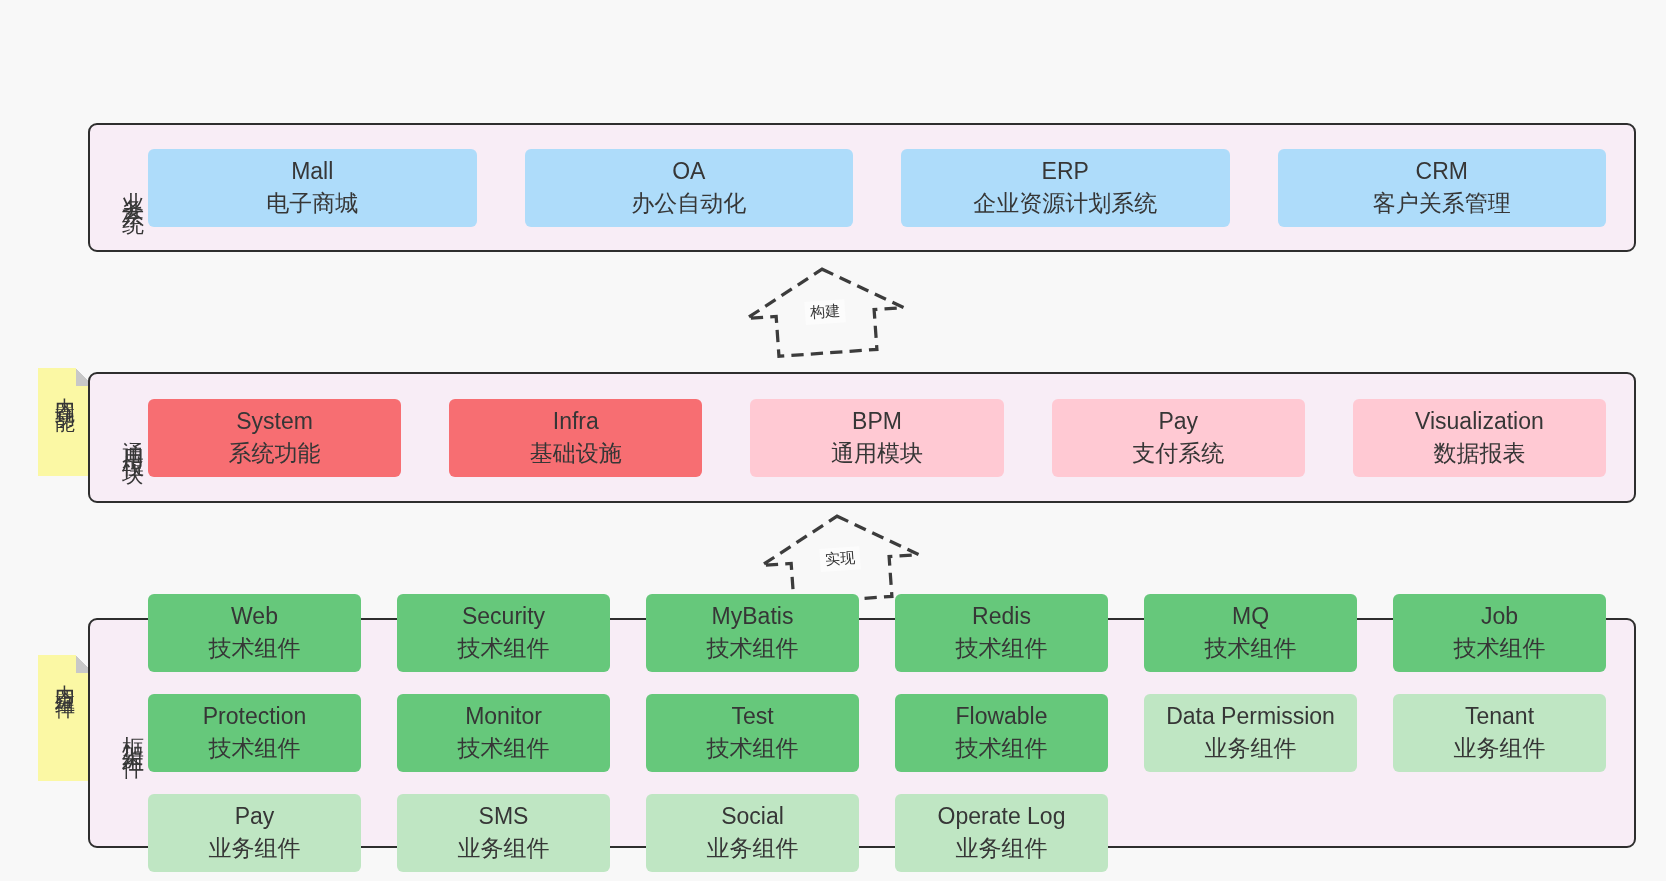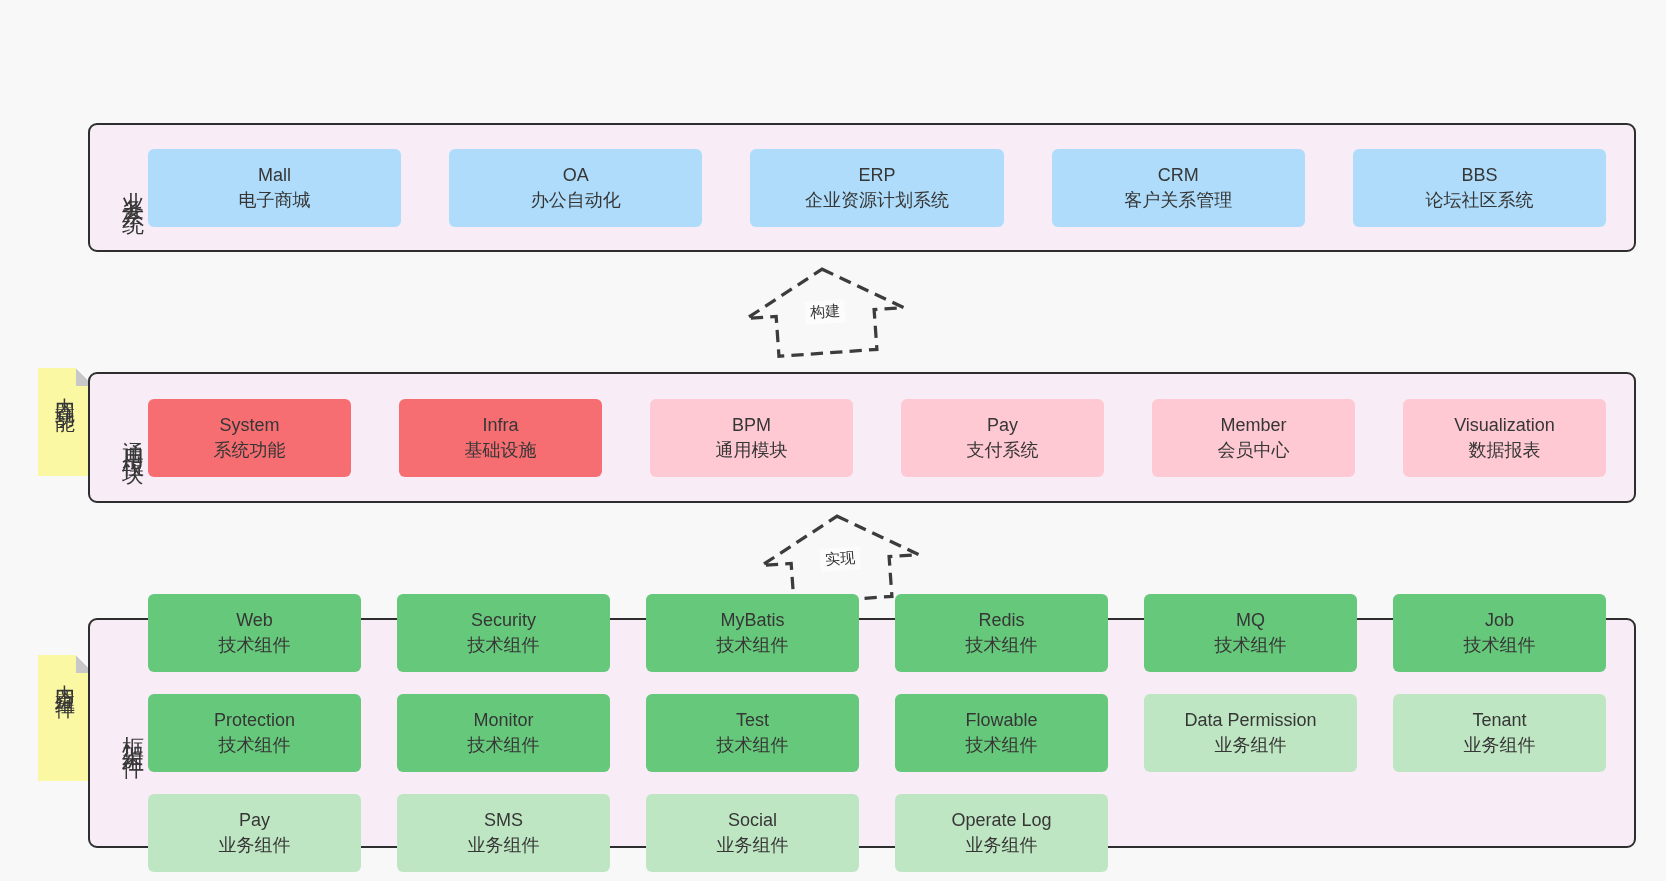--- a/index.html
+++ b/index.html
@@ -31,21 +31,21 @@
     margin:auto 0;align-self:center;display:flex;justify-content:center;
   }
 
   .boxes-row{flex:1;display:flex;gap:48px;align-items:center;}
   .boxes-grid{flex:1;display:grid;grid-template-columns:repeat(6,1fr);column-gap:36px;row-gap:22px;align-items:center;}
 
   .box{
     flex:1;height:78px;border-radius:6px;
     display:flex;flex-direction:column;align-items:center;justify-content:center;
     text-align:center;color:var(--text,#363636);
-    font-size:18px;line-height:1.38;padding:0 6px;box-sizing:border-box;
+    font-size:23px;line-height:1.38;padding:0 6px;box-sizing:border-box;
   }
   .b-blue{background:var(--business-box,#aedcfa);}
   .b-red{background:var(--core-module-box,#f76e72);}
   .b-pink{background:var(--optional-module-box,#ffc9d3);}
   .b-green{background:var(--tech-component-box,#66c87b);}
   .b-lgreen{background:var(--biz-component-box,#bfe6c3);text-align:right;}
 
   .sticky{
     position:absolute;left:38px;width:56px;z-index:1;
     background:var(--sticky-bg,#fbf8a4);
@@ -99,24 +99,20 @@
         <div>办公自动化</div>
       </div>
       <div class="box b-blue">
         <div>ERP</div>
         <div>企业资源计划系统</div>
       </div>
       <div class="box b-blue">
         <div>CRM</div>
         <div>客户关系管理</div>
       </div>
-      <div class="box b-blue">
-        <div>BBS</div>
-        <div>论坛社区系统</div>
-      </div>
     </div>
   </section>
 
   <div class="arrow" id="arrow-build">
     <svg viewBox="0 0 160 88">
       <polygon class="arrow-path" points="80,3 157,46 128,46 128,85 32,85 32,46 3,46"></polygon>
     </svg>
     <span class="arrow-label">构建</span>
   </div>
 
@@ -133,24 +129,20 @@
       </div>
       <div class="box b-pink">
         <div>BPM</div>
         <div>通用模块</div>
       </div>
       <div class="box b-pink">
         <div>Pay</div>
         <div>支付系统</div>
       </div>
       <div class="box b-pink">
-        <div>Member</div>
-        <div>会员中心</div>
-      </div>
-      <div class="box b-pink">
         <div>Visualization</div>
         <div>数据报表</div>
       </div>
     </div>
   </section>
 
   <div class="arrow" id="arrow-implement">
     <svg viewBox="0 0 160 88">
       <polygon class="arrow-path" points="80,3 157,46 128,46 128,85 32,85 32,46 3,46"></polygon>
     </svg>

